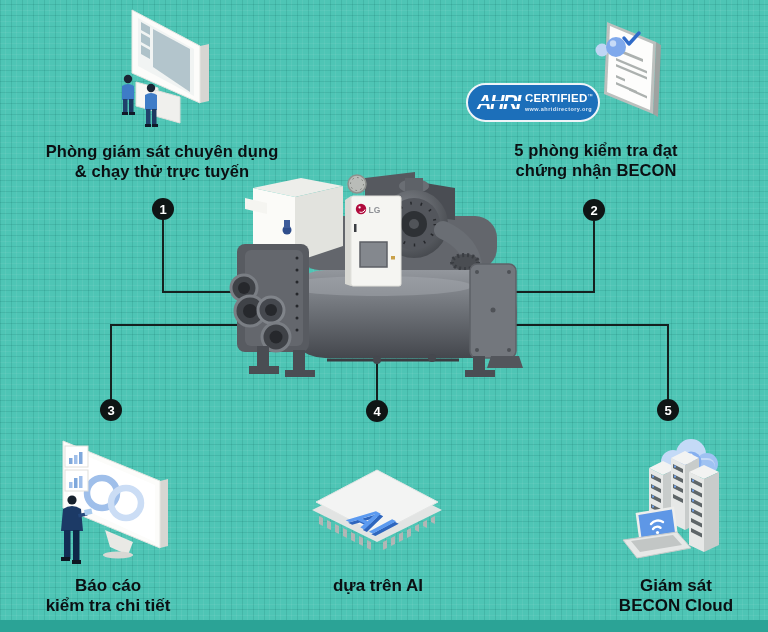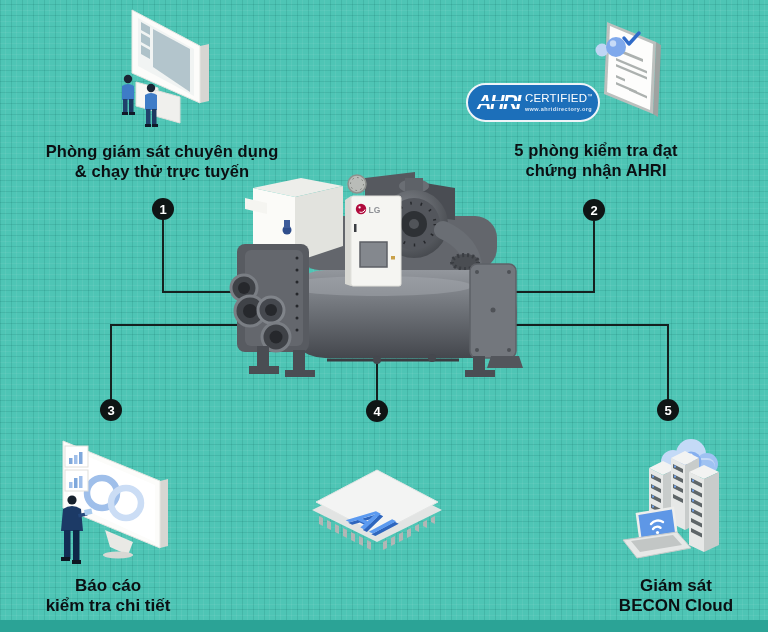--- a/index.html
+++ b/index.html
@@ -26,21 +26,21 @@
   
   .ahri{left:466px;top:83px;width:134px;height:39px;border-radius:20px;
     background:#1C6FBA;border:2px solid #EFF4F8;box-sizing:border-box;
     display:flex;align-items:center;padding:0 0 0 9px;z-index:4;}
   .ahri-brand-wrap{position:relative;}
   .ahri-brand{color:#fff;font-weight:700;font-size:20px;letter-spacing:-1.5px;
     font-style:italic;line-height:1;}
   .ahri-slit{position:absolute;left:-1px;top:9px;width:54px;height:2.5px;background:#1C6FBA;}
   .ahri-right{margin-left:5px;display:flex;flex-direction:column;line-height:1;}
   .ahri-cert-row{display:flex;align-items:flex-start;}
-  .ahri-cert{color:#fff;font-weight:400;font-size:11.5px;letter-spacing:.2px;}
+  .ahri-cert{color:#fff;font-weight:700;font-size:11.5px;letter-spacing:.2px;}
   .ahri-tm{color:#fff;font-size:5.5px;margin-top:1px;}
   .ahri-url{color:#D8E7F6;font-weight:700;font-size:5.5px;letter-spacing:.45px;margin-top:2px;}
 </style>
 </head>
 <body>
 
 <div class="canvas">
 
   <svg class="abs connectors" width="768" height="632">
     <g fill="none" stroke="#15211F" stroke-width="2">
@@ -57,27 +57,28 @@
   <div class="abs marker" style="left:100px;top:399px;">3</div>
   <div class="abs marker" style="left:366px;top:400px;">4</div>
   <div class="abs marker" style="left:657px;top:399px;">5</div>
 
   <div class="abs heading" style="left:-8px;top:142px;">
     <div>Phòng giám sát chuyên dụng</div>
     <div>&amp; chạy thử trực tuyến</div>
   </div>
   <div class="abs heading" style="left:426px;top:141px;">
     <div>5 phòng kiểm tra đạt</div>
-    <div>chứng nhận AHRI</div>
+    <div>chứng nhận BECON</div>
   </div>
   <div class="abs label" style="left:-22px;top:576px;">
     <div>Báo cáo</div>
     <div>kiểm tra chi tiết</div>
   </div>
   <div class="abs label" style="left:248px;top:576px;">
+    <div>dựa trên AI</div>
   </div>
   <div class="abs label" style="left:546px;top:576px;">
     <div>Giám sát</div>
     <div>BECON Cloud</div>
   </div>
 
   <div class="abs ahri">
     <div class="ahri-brand-wrap">
       <span class="ahri-brand">AHRI</span>
       <span class="ahri-slit"></span>

